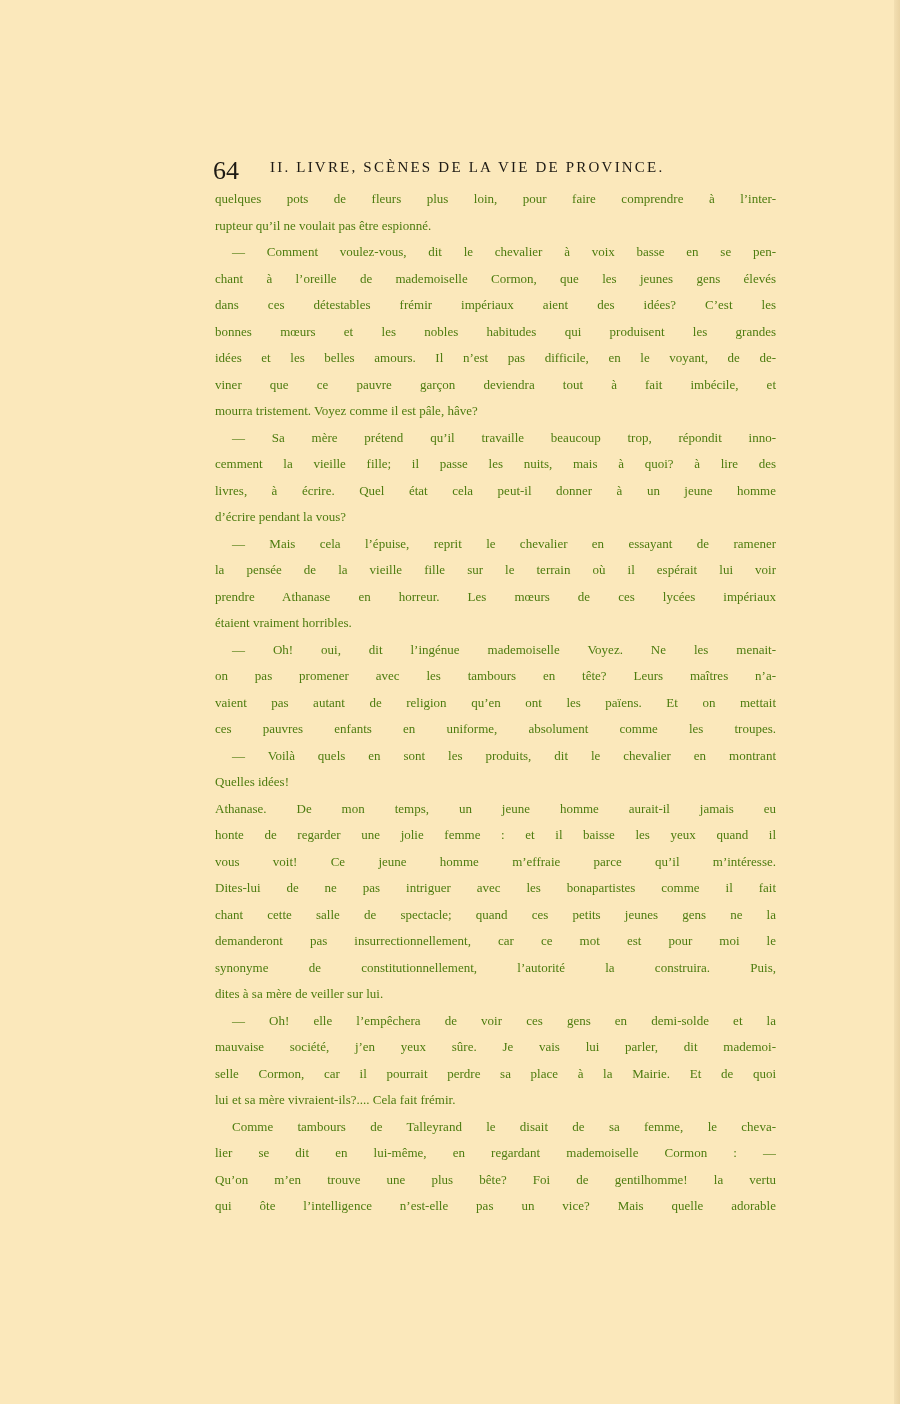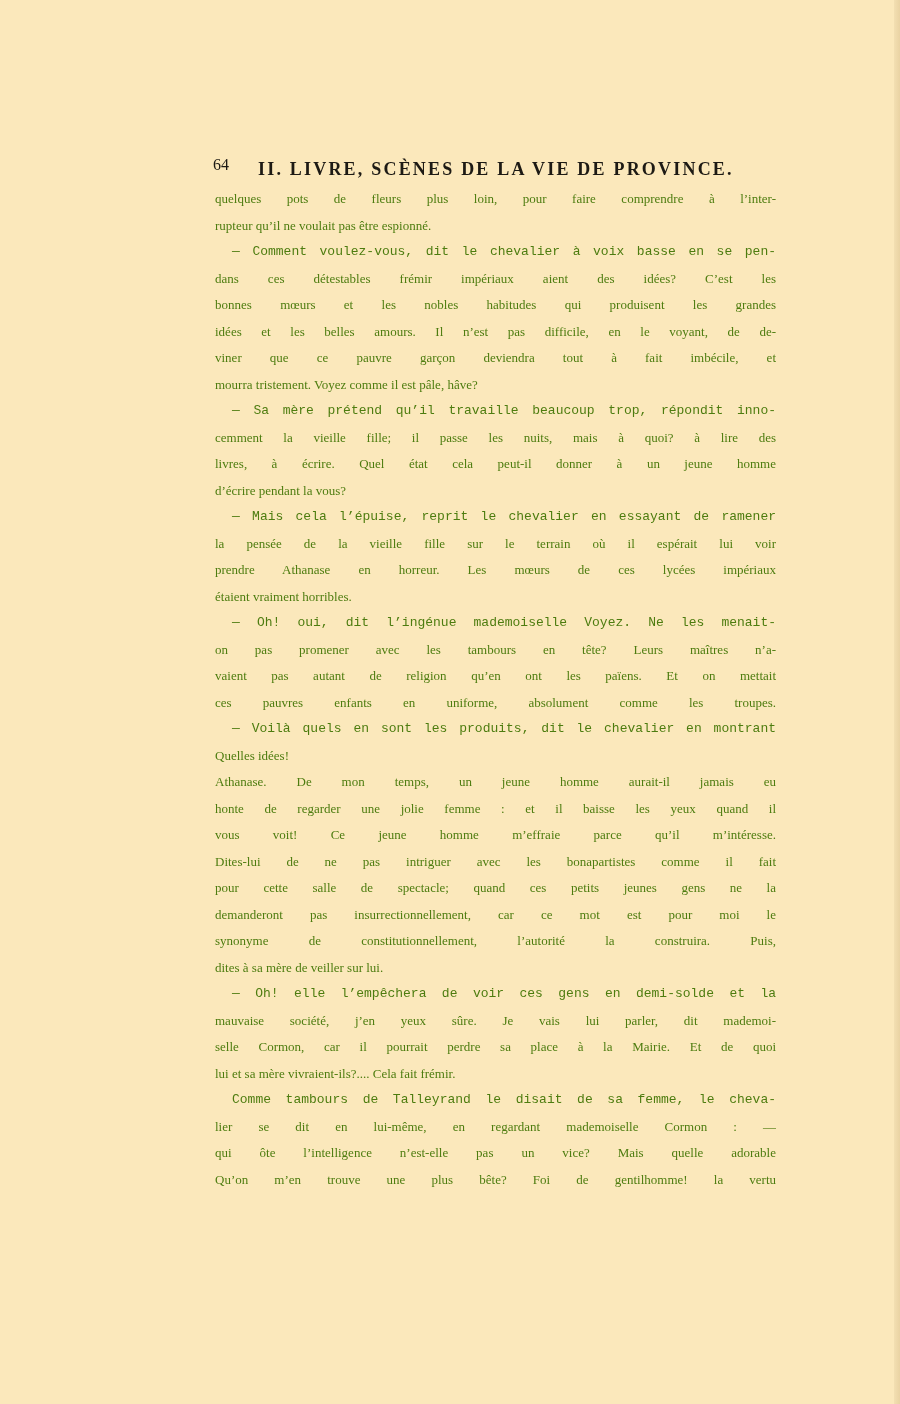--- a/index.html
+++ b/index.html
@@ -14,51 +14,52 @@
   }
   .edge {
     position: absolute; right: 0; top: 0; width: 6px; height: 1404px;
     background: linear-gradient(to right, #f3dfb2, #e9d3a3);
   }
   .header {
     position: absolute; left: 213px; top: 156px; width: 563px; height: 26px;
     font-family: "Liberation Serif", serif; color: #1d1a14;
   }
   .page-number {
-    position: absolute; left: 0; top: 0; font-size: 16px;
+    position: absolute; left: 0; top: 0; font-size: 26px;
   }
   .running-head {
-    position: absolute; left: 45px; top: 3px; font-size: 18px;
-    font-weight: bold; letter-spacing: 2.2px;
+    position: absolute; left: 57px; top: 3px; font-size: 15px;
+    font-weight: normal; letter-spacing: 2.2px;
   }
   .body-text {
     position: absolute; left: 215px; top: 186px; width: 561px;
     font-family: "Liberation Serif", serif; font-size: 13px;
     line-height: 26.5px; color: #4d7c0f;
   }
   .line {
     display: block; height: 26.5px; white-space: nowrap;
     text-align: justify; text-align-last: justify; overflow: hidden;
   }
   .line.last { text-align-last: left; }
-  .line.indent { padding-left: 17px; font-family: Liberation Mono, monospace; }
+  .line.indent { padding-left: 17px; }
 </style>
 </head>
 <body>
 
 <div class="page">
   <div class="edge"></div>
   <div class="header">
     <span class="page-number">64</span>
     <span class="running-head">II. LIVRE, SCÈNES DE LA VIE DE PROVINCE.</span>
   </div>
   <div class="body-text" id="body-text">
       <span class="line">quelques pots de fleurs plus loin, pour faire comprendre à l’inter-</span>
       <span class="line last">rupteur qu’il ne voulait pas être espionné.</span>
       <span class="line indent">— Comment voulez-vous, dit le chevalier à voix basse en se pen-</span>
+      <span class="line">chant à l’oreille de mademoiselle Cormon, que les jeunes gens élevés</span>
       <span class="line">dans ces détestables frémir impériaux aient des idées? C’est les</span>
       <span class="line">bonnes mœurs et les nobles habitudes qui produisent les grandes</span>
       <span class="line">idées et les belles amours. Il n’est pas difficile, en le voyant, de de-</span>
       <span class="line">viner que ce pauvre garçon deviendra tout à fait imbécile, et</span>
       <span class="line last">mourra tristement. Voyez comme il est pâle, hâve?</span>
       <span class="line indent">— Sa mère prétend qu’il travaille beaucoup trop, répondit inno-</span>
       <span class="line">cemment la vieille fille; il passe les nuits, mais à quoi? à lire des</span>
       <span class="line">livres, à écrire. Quel état cela peut-il donner à un jeune homme</span>
       <span class="line last">d’écrire pendant la vous?</span>
       <span class="line indent">— Mais cela l’épuise, reprit le chevalier en essayant de ramener</span>
@@ -68,26 +69,26 @@
       <span class="line indent">— Oh! oui, dit l’ingénue mademoiselle Voyez. Ne les menait-</span>
       <span class="line">on pas promener avec les tambours en tête? Leurs maîtres n’a-</span>
       <span class="line">vaient pas autant de religion qu’en ont les païens. Et on mettait</span>
       <span class="line">ces pauvres enfants en uniforme, absolument comme les troupes.</span>
       <span class="line indent">— Voilà quels en sont les produits, dit le chevalier en montrant</span>
       <span class="line last">Quelles idées!</span>
       <span class="line">Athanase. De mon temps, un jeune homme aurait-il jamais eu</span>
       <span class="line">honte de regarder une jolie femme : et il baisse les yeux quand il</span>
       <span class="line">vous voit! Ce jeune homme m’effraie parce qu’il m’intéresse.</span>
       <span class="line">Dites-lui de ne pas intriguer avec les bonapartistes comme il fait</span>
-      <span class="line">pour cette salle de spectacle; quand ces petits jeunes gens ne la</span>
+      <span class="line">chant cette salle de spectacle; quand ces petits jeunes gens ne la</span>
       <span class="line">demanderont pas insurrectionnellement, car ce mot est pour moi le</span>
       <span class="line">synonyme de constitutionnellement, l’autorité la construira. Puis,</span>
       <span class="line last">dites à sa mère de veiller sur lui.</span>
       <span class="line indent">— Oh! elle l’empêchera de voir ces gens en demi-solde et la</span>
       <span class="line">mauvaise société, j’en yeux sûre. Je vais lui parler, dit mademoi-</span>
       <span class="line">selle Cormon, car il pourrait perdre sa place à la Mairie. Et de quoi</span>
       <span class="line last">lui et sa mère vivraient-ils?.... Cela fait frémir.</span>
       <span class="line indent">Comme tambours de Talleyrand le disait de sa femme, le cheva-</span>
       <span class="line">lier se dit en lui-même, en regardant mademoiselle Cormon : —</span>
+      <span class="line">Qu’on m’en trouve une plus bête? Foi de gentilhomme! la vertu</span>
       <span class="line">qui ôte l’intelligence n’est-elle pas un vice? Mais quelle adorable</span>
-      <span class="line">Qu’on m’en trouve une plus bête? Foi de gentilhomme! la vertu</span>
     </div>
 </div>
 
 </body></html>

